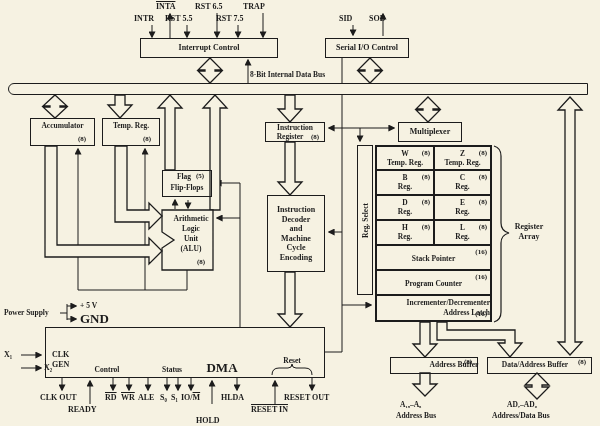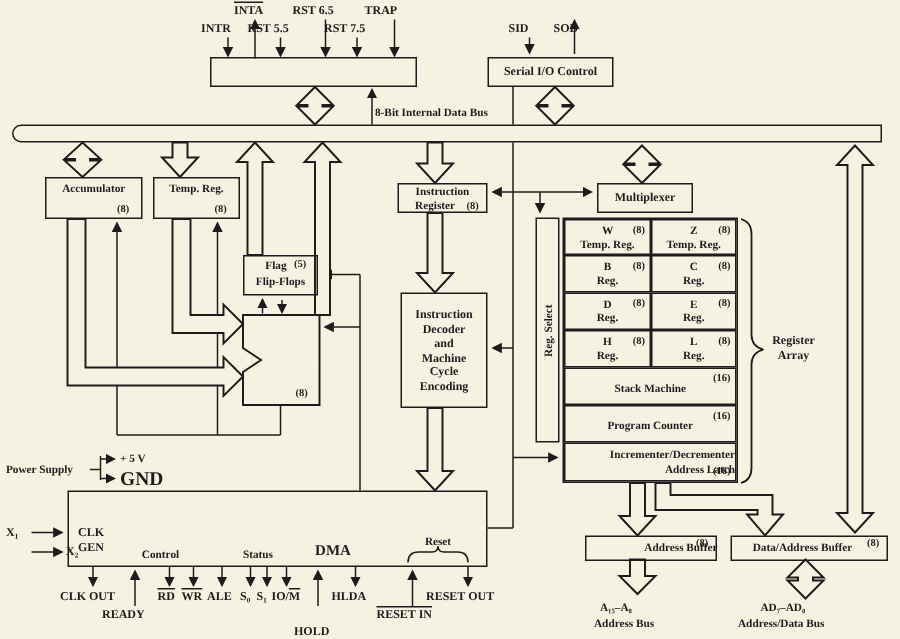--- a/index.html
+++ b/index.html
@@ -137,39 +137,44 @@
   <div class="lbl" style="left:156px;top:2px;width:28px;"><span class="ov">INTA</span></div>
   <div class="lbl" style="left:195px;top:2px;width:44px;">RST 6.5</div>
   <div class="lbl" style="left:243px;top:2px;width:40px;">TRAP</div>
   <div class="lbl" style="left:134px;top:14px;width:36px;">INTR</div>
   <div class="lbl" style="left:165px;top:14px;width:44px;">RST 5.5</div>
   <div class="lbl" style="left:216px;top:14px;width:44px;">RST 7.5</div>
   <div class="lbl" style="left:339px;top:14px;width:28px;">SID</div>
   <div class="lbl" style="left:369px;top:14px;width:28px;">SOD</div>
 
   <div class="box" style="left:140px;top:38px;width:138px;height:20px;"></div>
+  <div class="blbl" style="left:140px;top:43px;width:138px;">Interrupt Control</div>
   <div class="box" style="left:325px;top:38px;width:84px;height:20px;"></div>
   <div class="blbl" style="left:325px;top:43px;width:84px;">Serial I/O Control</div>
 
   <div class="box" style="left:8px;top:83px;width:580px;height:12px;border-radius:6px 0 0 6px;"></div>
   <div class="lbl" style="left:250px;top:70px;width:100px;font-size:7.5px;">8-Bit Internal Data Bus</div>
 
   <div class="box" style="left:30px;top:118px;width:65px;height:28px;"></div>
   <div class="blbl" style="left:30px;top:121px;width:65px;font-size:7.5px;">Accumulator</div>
   <div class="bits" style="left:78px;top:135px;">(8)</div>
 
   <div class="box" style="left:102px;top:118px;width:58px;height:28px;"></div>
   <div class="blbl" style="left:102px;top:121px;width:58px;font-size:7.5px;">Temp. Reg.</div>
   <div class="bits" style="left:143px;top:135px;">(8)</div>
 
   <div class="box" style="left:162px;top:170px;width:50px;height:27px;"></div>
   <div class="blbl" style="left:162px;top:172px;width:44px;font-size:7.5px;">Flag</div>
   <div class="bits" style="left:196px;top:172px;">(5)</div>
   <div class="blbl" style="left:162px;top:183px;width:50px;font-size:7.5px;">Flip-Flops</div>
 
+  <div class="blbl" style="left:170px;top:214px;width:42px;font-size:7.5px;line-height:10px;">Arithmetic
+Logic
+Unit
+(ALU)</div>
   <div class="bits" style="left:197px;top:258px;">(8)</div>
 
   <div class="box" style="left:265px;top:122px;width:60px;height:20px;"></div>
   <div class="blbl" style="left:265px;top:123px;width:60px;font-size:7.5px;line-height:9px;">Instruction</div>
   <div class="blbl" style="left:263px;top:132px;width:54px;font-size:7.5px;line-height:9px;">Register</div>
   <div class="bits" style="left:311px;top:133px;">(8)</div>
 
   <div class="box" style="left:267px;top:195px;width:58px;height:77px;"></div>
   <div class="blbl" style="left:267px;top:205px;width:58px;">Instruction
 Decoder
@@ -222,21 +227,21 @@
     <div>Reg.</div>
     <span class="bits" style="right:3px;top:2px;position:absolute;">(8)</span>
   </div>
   <div class="grid-cell" style="left:434px;top:220px;width:57px;height:25px;">
     <div style="margin-top:2px;">L</div>
     <div>Reg.</div>
     <span class="bits" style="right:3px;top:2px;position:absolute;">(8)</span>
   </div>
 
   <div class="grid-cell" style="left:376px;top:245px;width:115px;height:25px;">
-    <div style="margin-top:8px;">Stack Machine</div>
+    <div style="margin-top:8px;">Stack Pointer</div>
     <span class="bits" style="right:3px;top:2px;position:absolute;">(16)</span>
   </div>
   <div class="grid-cell" style="left:376px;top:270px;width:115px;height:25px;">
     <div style="margin-top:8px;">Program Counter</div>
     <span class="bits" style="right:3px;top:2px;position:absolute;">(16)</span>
   </div>
   <div class="grid-cell" style="left:376px;top:295px;width:115px;height:26px;">
     <div style="margin-top:2px;white-space:pre-line;line-height:10px;text-align:right;">Incrementer/Decrementer
 Address Latch</div>
     <span class="bits" style="right:3px;bottom:2px;position:absolute;">(16)</span>
@@ -261,21 +266,21 @@
   <div class="lbl" style="left:80px;top:301px;width:30px;text-align:left;font-size:7.5px;">+ 5 V</div>
   <div class="lbl" style="left:80px;top:314px;width:30px;text-align:left;font-size:13px;">GND</div>
 
   <div class="box" style="left:45px;top:327px;width:280px;height:51px;"></div>
   <div class="blbl" style="left:52px;top:350px;width:28px;text-align:left;line-height:10px;">CLK
 GEN</div>
   <div class="lbl" style="left:4px;top:350px;width:16px;text-align:left;">X₁</div>
   <div class="lbl" style="left:4px;top:363px;width:16px;text-align:left;margin-left:40px;">X₂</div>
   <div class="blbl" style="left:85px;top:365px;width:44px;font-size:7.5px;">Control</div>
   <div class="blbl" style="left:150px;top:365px;width:44px;font-size:7.5px;">Status</div>
-  <div class="blbl" style="left:204px;top:363px;width:36px;font-size:10px;">DMA</div>
+  <div class="blbl" style="left:204px;top:363px;width:36px;font-size:13px;">DMA</div>
   <div class="blbl" style="left:272px;top:356px;width:40px;font-size:7.5px;">Reset</div>
 
   <div class="lbl" style="left:40px;top:393px;width:44px;">CLK OUT</div>
   <div class="lbl" style="left:68px;top:405px;width:44px;">READY</div>
   <div class="lbl" style="left:105px;top:393px;width:16px;"><span class="ov">RD</span></div>
   <div class="lbl" style="left:121px;top:393px;width:16px;"><span class="ov">WR</span></div>
   <div class="lbl" style="left:138px;top:393px;width:20px;">ALE</div>
   <div class="lbl" style="left:160px;top:393px;width:14px;">S₀</div>
   <div class="lbl" style="left:171px;top:393px;width:14px;">S₁</div>
   <div class="lbl" style="left:181px;top:393px;width:22px;"><span>IO/</span><span class="ov">M</span></div>

